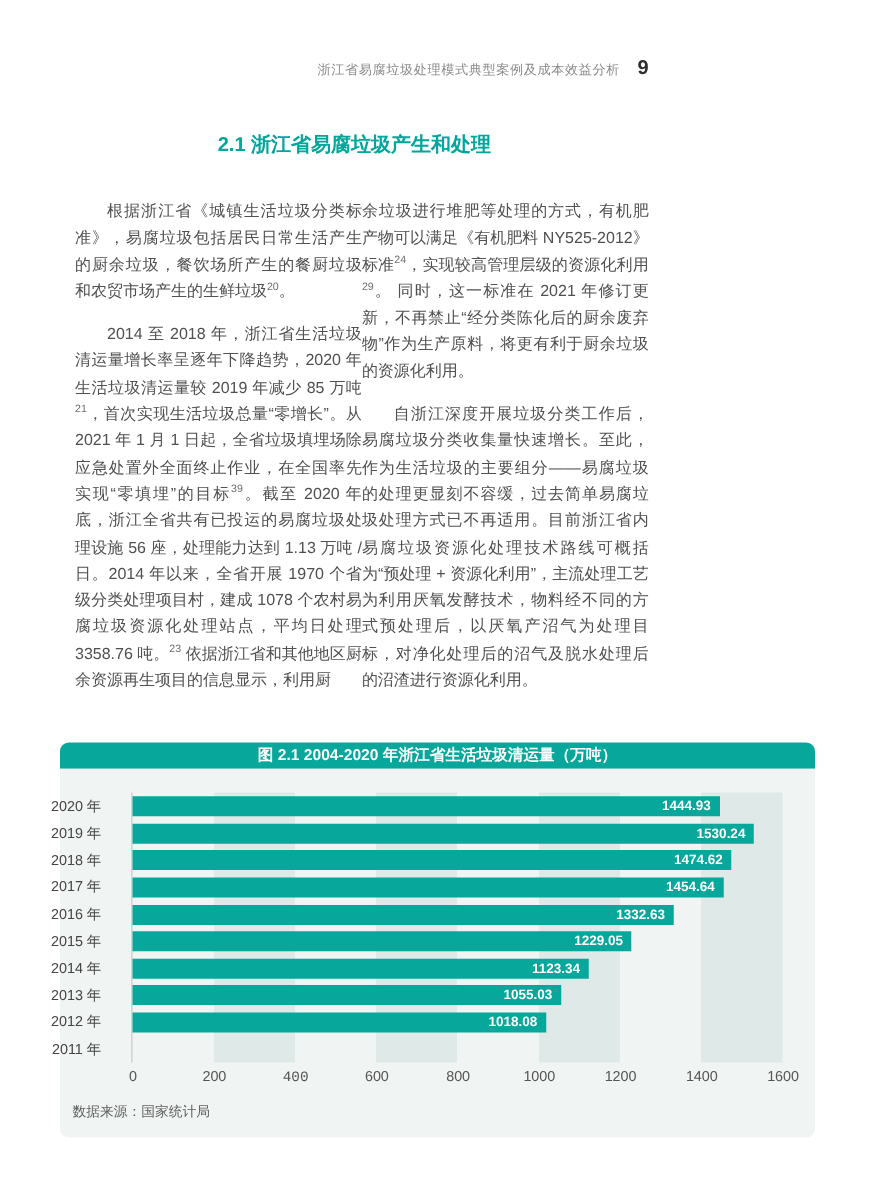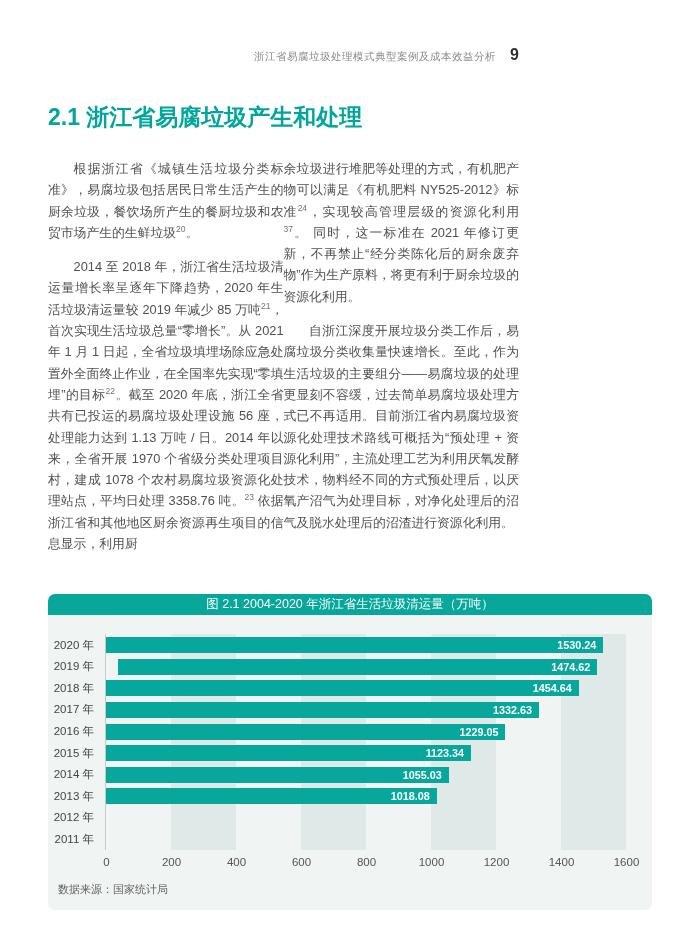--- a/index.html
+++ b/index.html
@@ -10,48 +10,48 @@
   }
   .page{width:567px;height:950px;position:relative;box-sizing:border-box;padding:46px 48px 0 48px;}
 
   
   .running-header{display:flex;justify-content:flex-end;align-items:baseline;gap:14px;}
   .running-header .rh-title{font-size:10.5px;color:#8a8a8a;letter-spacing:.5px;}
   .running-header .rh-page{font-size:16px;font-weight:bold;color:#2f2f2f;}
 
   
   .section-heading{
-    margin:38px 0 0 0;font-size:23px;line-height:30px;font-weight:bold;color:#00a69b;
+    margin:38px 0 0 0;font-size:16px;line-height:30px;font-weight:bold;color:#00a69b;text-align:center;
   }
 
   
-  .columns{display:flex;margin-top:26px;}
+  .columns{display:flex;margin-top:26px;margin-left:12px;}
   .col{width:290px;}
   .para{
     margin:0 0 13px 0;font-size:12.8px;line-height:21.3px;color:#505050;
     text-align:justify;text-justify:inter-ideograph;
   }
   .para.indent{text-indent:2em;}
   .para sup{font-size:8.5px;color:#707070;vertical-align:super;line-height:0;}
 
   
   .chart-card{margin-top:27px;width:604px;}
   .chart-title-bar{
     height:21px;background:#07a79c;border-radius:7px 7px 0 0;
     display:flex;align-items:center;justify-content:center;
   }
-  .chart-title-bar span{color:#ffffff;font-size:12.5px;font-weight:normal;}
+  .chart-title-bar span{color:#ffffff;font-size:12.5px;font-weight:bold;}
   .chart-body{
     background:#f0f4f3;border-radius:0 0 7px 7px;padding:19px 0 13px 0;
   }
   .plot-row{display:flex;}
   .ylabels{width:57px;box-sizing:border-box;}
   .ylabel{
     height:21.6px;display:flex;align-items:center;justify-content:flex-end;
-    padding-right:11px;box-sizing:border-box;font-size:11.5px;color:#454545;white-space:nowrap;
+    padding-right:24px;box-sizing:border-box;font-size:11.5px;color:#454545;white-space:nowrap;
   }
   .plot-area{
     width:520px;border-left:1.5px solid #c3cbc9;box-sizing:content-box;
     background:linear-gradient(90deg,
       #f0f4f3 0 12.5%, #dfe9e7 12.5% 25%,
       #f0f4f3 25% 37.5%, #dfe9e7 37.5% 50%,
       #f0f4f3 50% 62.5%, #dfe9e7 62.5% 75%,
       #f0f4f3 75% 87.5%, #dfe9e7 87.5% 100%);
   }
   .bar-row{height:21.6px;display:flex;align-items:center;}
@@ -77,24 +77,24 @@
   <div class="running-header">
     <span class="rh-title">浙江省易腐垃圾处理模式典型案例及成本效益分析</span>
     <span class="rh-page">9</span>
   </div>
 
   <h1 class="section-heading">2.1 浙江省易腐垃圾产生和处理</h1>
 
   <div class="columns">
     <div class="col">
         <p class="para indent">根据浙江省《城镇生活垃圾分类标准》，易腐垃圾包括居民日常生活产生的厨余垃圾，餐饮场所产生的餐厨垃圾和农贸市场产生的生鲜垃圾<sup>20</sup>。</p>
-        <p class="para indent">2014 至 2018 年，浙江省生活垃圾清运量增长率呈逐年下降趋势，2020 年生活垃圾清运量较 2019 年减少 85 万吨<sup>21</sup>，首次实现生活垃圾总量“零增长”。从 2021 年 1 月 1 日起，全省垃圾填埋场除应急处置外全面终止作业，在全国率先实现“零填埋”的目标<sup>22</sup>。截至 2020 年底，浙江全省共有已投运的易腐垃圾处理设施 56 座，处理能力达到 1.13 万吨 / 日。2014 年以来，全省开展 1970 个省级分类处理项目村，建成 1078 个农村易腐垃圾资源化处理站点，平均日处理 3358.76 吨。<sup>23</sup> 依据浙江省和其他地区厨余资源再生项目的信息显示，利用厨</p>
+        <p class="para indent">2014 至 2018 年，浙江省生活垃圾清运量增长率呈逐年下降趋势，2020 年生活垃圾清运量较 2019 年减少 85 万吨<sup>21</sup>，首次实现生活垃圾总量“零增长”。从 2021 年 1 月 1 日起，全省垃圾填埋场除应急处置外全面终止作业，在全国率先实现“零填埋”的目标<sup>39</sup>。截至 2020 年底，浙江全省共有已投运的易腐垃圾处理设施 56 座，处理能力达到 1.13 万吨 / 日。2014 年以来，全省开展 1970 个省级分类处理项目村，建成 1078 个农村易腐垃圾资源化处理站点，平均日处理 3358.76 吨。<sup>23</sup> 依据浙江省和其他地区厨余资源再生项目的信息显示，利用厨</p>
       </div>
     <div class="col">
-        <p class="para">余垃圾进行堆肥等处理的方式，有机肥产物可以满足《有机肥料 NY525-2012》标准<sup>24</sup>，实现较高管理层级的资源化利用<sup>37</sup>。 同时，这一标准在 2021 年修订更新，不再禁止“经分类陈化后的厨余废弃物”作为生产原料，将更有利于厨余垃圾的资源化利用。</p>
+        <p class="para">余垃圾进行堆肥等处理的方式，有机肥产物可以满足《有机肥料 NY525-2012》标准<sup>24</sup>，实现较高管理层级的资源化利用<sup>29</sup>。 同时，这一标准在 2021 年修订更新，不再禁止“经分类陈化后的厨余废弃物”作为生产原料，将更有利于厨余垃圾的资源化利用。</p>
         <p class="para indent">自浙江深度开展垃圾分类工作后，易腐垃圾分类收集量快速增长。至此，作为生活垃圾的主要组分——易腐垃圾的处理更显刻不容缓，过去简单易腐垃圾处理方式已不再适用。目前浙江省内易腐垃圾资源化处理技术路线可概括为“预处理 + 资源化利用”，主流处理工艺为利用厌氧发酵技术，物料经不同的方式预处理后，以厌氧产沼气为处理目标，对净化处理后的沼气及脱水处理后的沼渣进行资源化利用。</p>
       </div>
   </div>
 
   <section class="chart-card">
     <div class="chart-title-bar">
       <span>图 2.1 2004-2020 年浙江省生活垃圾清运量（万吨）</span>
     </div>
     <div class="chart-body">
       <div class="plot-row">
@@ -105,24 +105,27 @@
             <div class="ylabel">2017 年</div>
             <div class="ylabel">2016 年</div>
             <div class="ylabel">2015 年</div>
             <div class="ylabel">2014 年</div>
             <div class="ylabel">2013 年</div>
             <div class="ylabel">2012 年</div>
             <div class="ylabel">2011 年</div>
           </div>
         <div class="plot-area" id="plotArea">
             <div class="bar-row">
+              <div class="bar" style="width: 90.3081%; background: rgb(7, 167, 156);">1444.93</div>
+            </div>
+            <div class="bar-row">
               <div class="bar" style="width: 95.64%; background: rgb(7, 167, 156);">1530.24</div>
             </div>
             <div class="bar-row">
-              <div class="bar" style="width: 92.1637%; background: rgb(7, 167, 156); margin-left: 12px;">1474.62</div>
+              <div class="bar" style="width: 92.1637%; background: rgb(7, 167, 156);">1474.62</div>
             </div>
             <div class="bar-row">
               <div class="bar" style="width: 90.915%; background: rgb(7, 167, 156);">1454.64</div>
             </div>
             <div class="bar-row">
               <div class="bar" style="width: 83.2894%; background: rgb(7, 167, 156); padding-left: 44px;">1332.63</div>
             </div>
             <div class="bar-row">
               <div class="bar" style="width: 76.8156%; background: rgb(7, 167, 156); padding-left: 30px;">1229.05</div>
             </div>
@@ -135,21 +138,21 @@
             <div class="bar-row">
               <div class="bar" style="width: 63.63%; background: rgb(7, 167, 156);">1018.08</div>
             </div>
           </div>
       </div>
       <div class="xticks-wrap">
         <div class="xticks-spacer"></div>
         <div class="xticks" id="xticks">
             <span class="xtick" style="left: 0%;">0</span>
             <span class="xtick" style="left: 12.5%;">200</span>
-            <span class="xtick" style="left: 25%;">400</span>
+            <span class="xtick" style="left: 25%; font-family: Liberation Mono, monospace;">400</span>
             <span class="xtick" style="left: 37.5%;">600</span>
             <span class="xtick" style="left: 50%;">800</span>
             <span class="xtick" style="left: 62.5%;">1000</span>
             <span class="xtick" style="left: 75%;">1200</span>
             <span class="xtick" style="left: 87.5%;">1400</span>
             <span class="xtick" style="left: 100%;">1600</span>
           </div>
       </div>
       <div class="chart-source">数据来源：国家统计局</div>
     </div>

